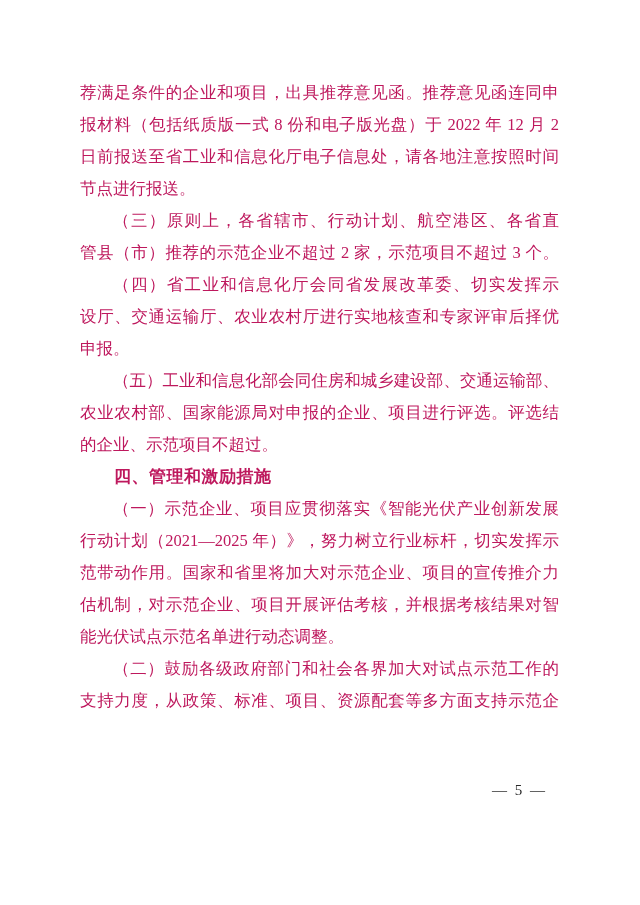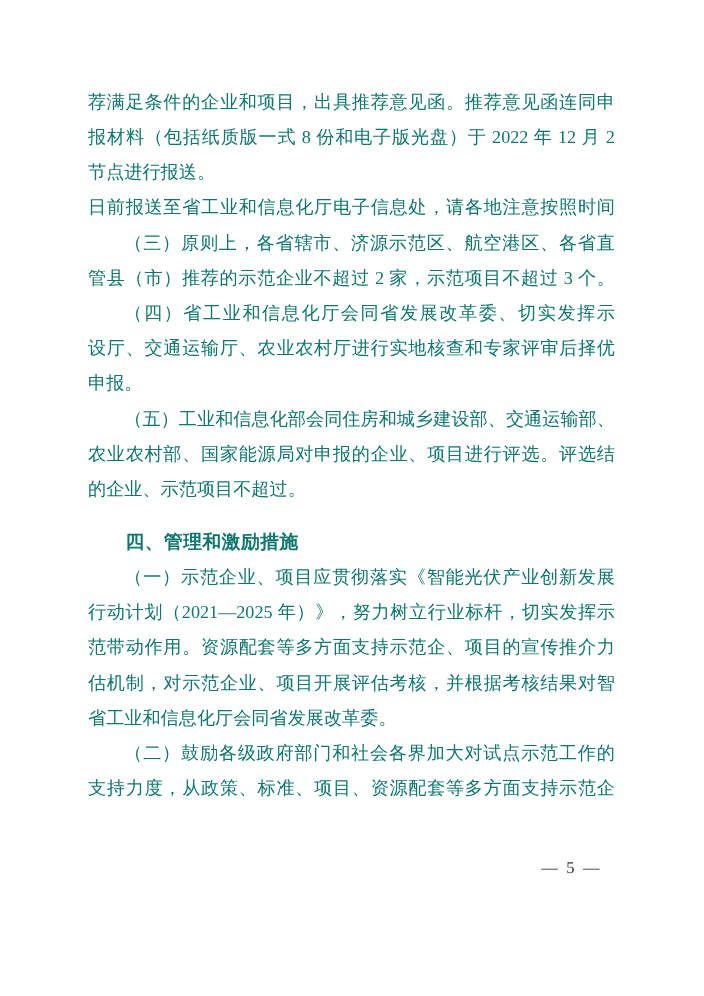--- a/index.html
+++ b/index.html
@@ -19,36 +19,35 @@
     position: absolute;
     top: 77px; left: 80px;
     width: 479px;
   }
   .line {
     height: 32px;
     line-height: 32px;
     font-size: 16.5px;
     white-space: nowrap;
     text-align: justify;
-    color: #0f766e;
+    color: #be185d;
   }
   
   .line.fill {
     white-space: normal;
     text-align: justify;
     text-align-last: justify;
     text-justify: inter-character;
   }
   .line.indent { text-indent: 2em; }
   .line.heading {
     font-family: "Liberation Sans", "DejaVu Sans", sans-serif;
     font-weight: bold;
     font-size: 17px;
     letter-spacing: 0.5px;
-    margin-top: 16px;
   }
   .page-number {
     position: absolute;
     top: 778px; left: 0;
     width: 640px;
     height: 24px;
     line-height: 24px;
     padding-right: 93px;
     text-align: right;
     font-size: 15px;
@@ -56,34 +55,34 @@
     letter-spacing: 2px;
   }
 </style>
 </head>
 <body>
 
 <div class="page">
   <div class="content">
     <div class="line fill">荐满足条件的企业和项目，出具推荐意见函。推荐意见函连同申</div>
     <div class="line fill">报材料（包括纸质版一式 8 份和电子版光盘）于 2022 年 12 月 2</div>
+    <div class="line fill">日前报送至省工业和信息化厅电子信息处，请各地注意按照时间</div>
     <div class="line">节点进行报送。</div>
-    <div class="line fill">日前报送至省工业和信息化厅电子信息处，请各地注意按照时间</div>
-    <div class="line fill indent">（三）原则上，各省辖市、济源示范区、航空港区、各省直</div>
+    <div class="line fill indent">（三）原则上，各省辖市、行动计划、航空港区、各省直</div>
     <div class="line fill">管县（市）推荐的示范企业不超过 2 家，示范项目不超过 3 个。</div>
     <div class="line fill indent">（四）省工业和信息化厅会同省发展改革委、切实发挥示</div>
     <div class="line fill">设厅、交通运输厅、农业农村厅进行实地核查和专家评审后择优</div>
     <div class="line">申报。</div>
     <div class="line fill indent">（五）工业和信息化部会同住房和城乡建设部、交通运输部、</div>
     <div class="line fill">农业农村部、国家能源局对申报的企业、项目进行评选。评选结</div>
     <div class="line">的企业、示范项目不超过。</div>
     <div class="line heading indent">四、管理和激励措施</div>
     <div class="line fill indent">（一）示范企业、项目应贯彻落实《智能光伏产业创新发展</div>
     <div class="line fill">行动计划（2021—2025 年）》，努力树立行业标杆，切实发挥示</div>
-    <div class="line fill">范带动作用。资源配套等多方面支持示范企、项目的宣传推介力</div>
+    <div class="line fill">范带动作用。国家和省里将加大对示范企业、项目的宣传推介力</div>
     <div class="line fill">估机制，对示范企业、项目开展评估考核，并根据考核结果对智</div>
-    <div class="line">省工业和信息化厅会同省发展改革委。</div>
+    <div class="line">能光伏试点示范名单进行动态调整。</div>
     <div class="line fill indent">（二）鼓励各级政府部门和社会各界加大对试点示范工作的</div>
     <div class="line fill">支持力度，从政策、标准、项目、资源配套等多方面支持示范企</div>
   </div>
 
   <div class="page-number">— 5 —</div>
 </div>
 
 </body></html>

